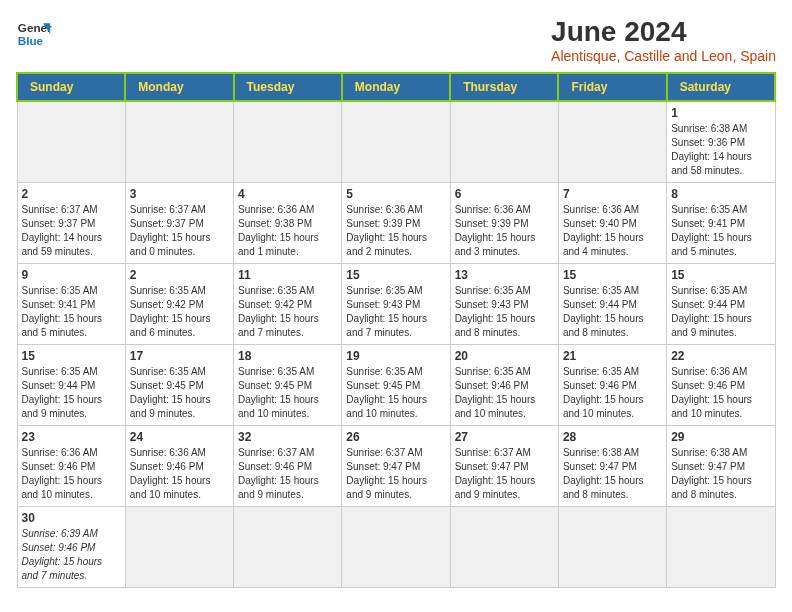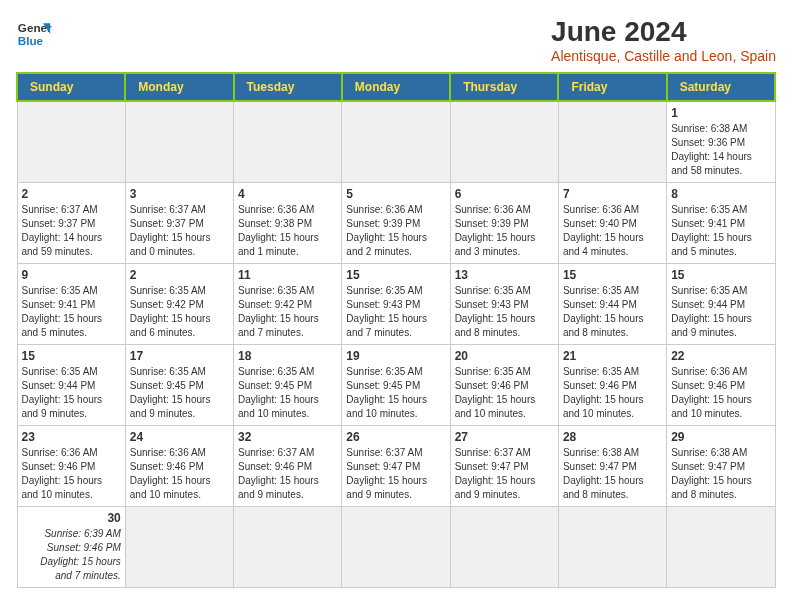--- a/index.html
+++ b/index.html
@@ -71,21 +71,20 @@
       display: block;
       margin-bottom: 2px;
     }
     tbody tr td .sun-info {
       font-size: 10px;
       line-height: 1.4;
       color: #333;
     }
     .last-row td {
       height: 60px;
-      text-align: right;
     }
   </style>
 </head>
 <body>
 
 <div class="header-area">
   <div class="logo">
     <svg class="logo-icon" viewBox="0 0 40 40" xmlns="http://www.w3.org/2000/svg">
       <text x="2" y="18" font-size="13" font-weight="bold" fill="#333" font-family="Arial">General</text>
       <text x="2" y="32" font-size="13" font-weight="bold" fill="#1a7abf" font-family="Arial">Blue</text>

